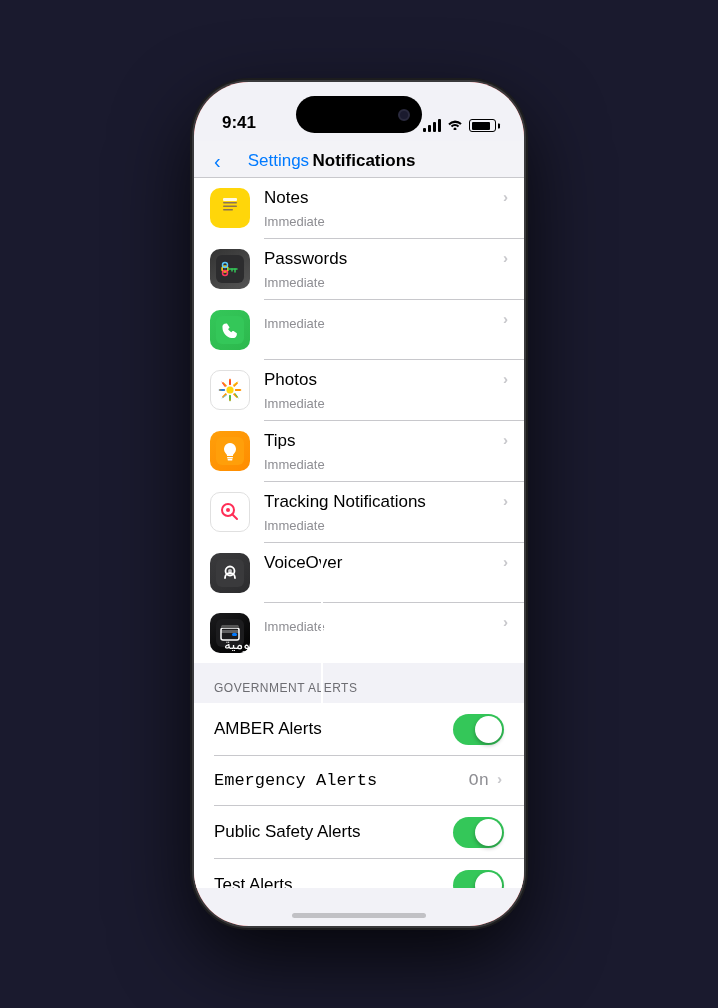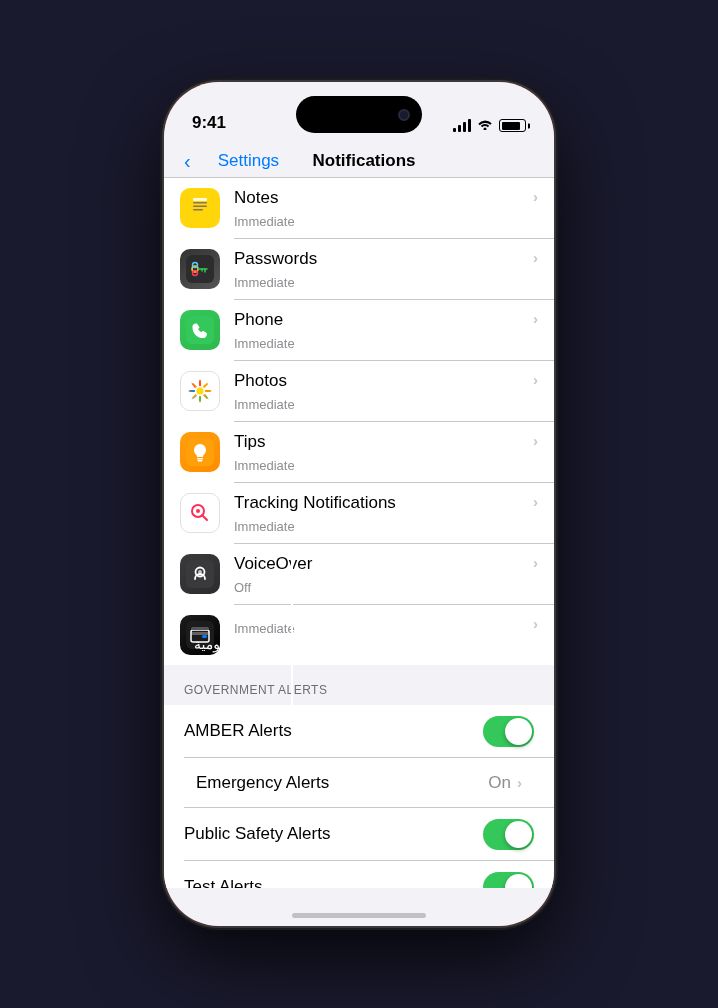--- a/index.html
+++ b/index.html
@@ -6,21 +6,21 @@
     body {
       background: #1a1a2e;
       display: flex;
       justify-content: center;
       align-items: center;
       min-height: 100vh;
       font-family: -apple-system, 'SF Pro Display', 'Helvetica Neue', sans-serif;
     }
 
     .phone-frame {
-      width: 390px;
+      width: 330px;
       height: 844px;
       background: #ef4444;
       border-radius: 55px;
       position: relative;
       overflow: hidden;
       box-shadow:
         0 0 0 2px #3a3a3c,
         0 0 0 4px #1c1c1e,
         0 30px 80px rgba(0,0,0,0.8);
     }
@@ -328,25 +328,26 @@
       box-shadow: 0 2px 4px rgba(0,0,0,0.3);
       transition: left 0.2s;
     }
     .toggle-on .toggle-knob {
       left: 22px;
     }
 
     .emergency-item {
       display: flex;
       align-items: center;
-      padding: 11px 32px;
+      padding: 11px 20px;
       background: #fff;
       position: relative;
       min-height: 50px;
       cursor: pointer;
+      font-family: Liberation Mono, monospace;
     }
     .emergency-item::after {
       content: '';
       position: absolute;
       bottom: 0;
       left: 20px;
       right: 0;
       height: 0.5px;
       background: #c8c8cc;
     }
@@ -473,21 +474,20 @@
           </div>
 
           <div class="list-item">
             <div class="app-icon icon-phone">
               <svg width="28" height="28" viewBox="0 0 28 28">
                 <rect width="28" height="28" rx="6" fill="#34C759"></rect>
                 <path d="M10.5 7.5c.3 0 .6.2.8.4l2 3c.2.3.2.7 0 1l-1.2 1.2c.7 1.4 1.8 2.5 3.2 3.2l1.2-1.2c.3-.2.7-.2 1 0l3 2c.3.2.4.5.4.8 0 3.2-2.6 4.6-5.4 4.1C11.1 21.5 6.5 16.9 6.5 11.9 6 9.1 7.3 7.5 10.5 7.5z" fill="#fff"></path>
               </svg>
             </div>
             <div class="item-text">
-              <div class="item-name">Phone</div>
               <div class="item-subtitle">Immediate</div>
             </div>
             <span class="item-chevron">›</span>
           </div>
 
           <div class="list-item">
             <div class="app-icon" style="background: #fff; border: 1px solid #e0e0e0;">
               <svg width="28" height="28" viewBox="0 0 28 28">
                 <circle cx="14" cy="14" r="4" fill="#FF9500"></circle>
                 <path d="M14 4v4M14 20v4M4 14h4M20 14h4" stroke="#FF9500" stroke-width="2" stroke-linecap="round"></path>
@@ -548,21 +548,20 @@
             <div class="app-icon icon-voiceover">
               <svg width="28" height="28" viewBox="0 0 28 28">
                 <rect width="28" height="28" rx="6" fill="#3A3A3C"></rect>
                 <circle cx="14" cy="12" r="4.5" fill="none" stroke="#fff" stroke-width="1.8"></circle>
                 <path d="M9 19c0-2.8 2.2-5 5-5s5 2.2 5 5" fill="none" stroke="#fff" stroke-width="1.8" stroke-linecap="round"></path>
                 <circle cx="14" cy="12" r="2" fill="#fff" opacity="0.7"></circle>
               </svg>
             </div>
             <div class="item-text">
               <div class="item-name">VoiceOver</div>
-              <div class="item-subtitle">Off</div>
             </div>
             <span class="item-chevron">›</span>
           </div>
 
           <div class="list-item">
             <div class="app-icon icon-wallet">
               <svg width="28" height="28" viewBox="0 0 28 28">
                 <rect width="28" height="28" rx="6" fill="#1C1C1E"></rect>
                 <rect x="5" y="9" width="18" height="12" rx="2" fill="none" stroke="#fff" stroke-width="1.5"></rect>
                 <rect x="5" y="11" width="18" height="3" fill="#fff" opacity="0.3"></rect>

